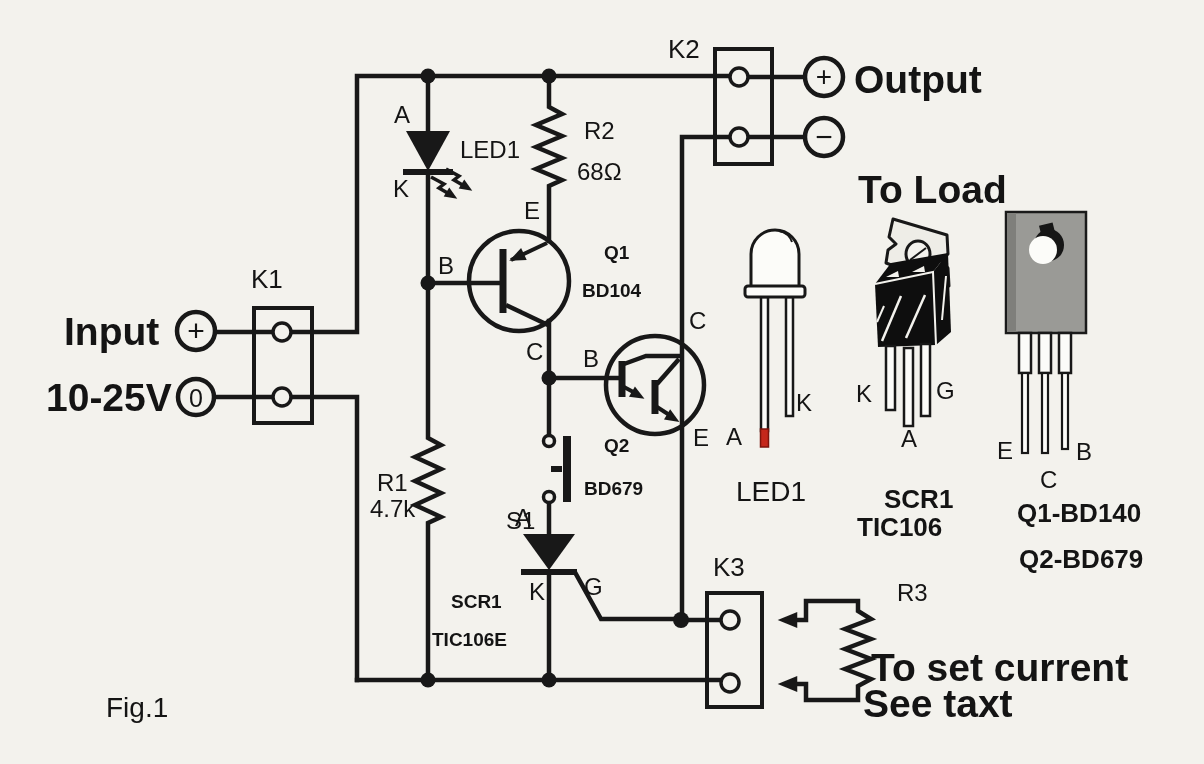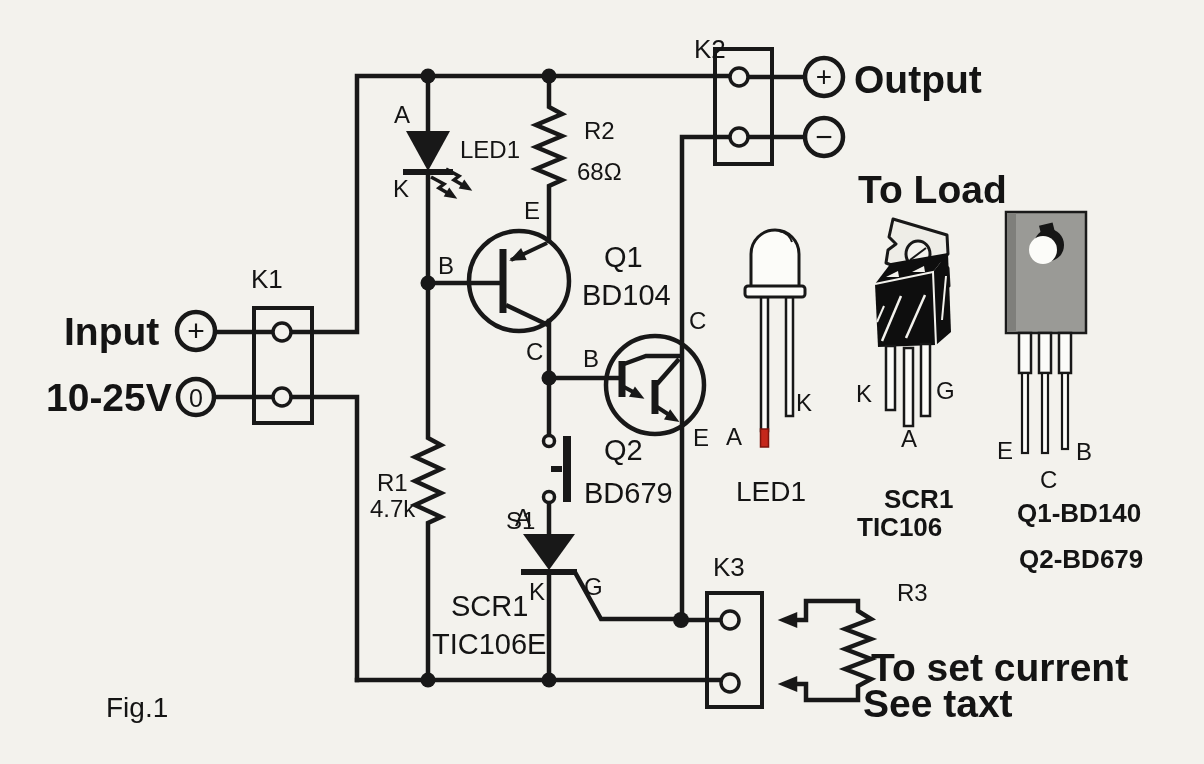--- a/index.html
+++ b/index.html
@@ -3,21 +3,21 @@
 <meta charset="utf-8">
 <style>
   html,body{margin:0;padding:0;background:#e9e8e4;}
   .stage{
     position:relative;width:1204px;height:764px;background:#f3f2ed;
     font-family:"Liberation Sans",sans-serif;overflow:hidden;
   }
   svg{position:absolute;left:0;top:0;}
   .lbl{position:absolute;color:#141414;white-space:nowrap;line-height:1;}
   .b30{font-size:39px;font-weight:bold;}
-  .b27{font-size:29px;font-weight:normal;}
+  .b27{font-size:19px;font-weight:bold;}
   .b26{font-size:26px;font-weight:bold;}
   .r28{font-size:28px;font-weight:normal;}
   .r26{font-size:26px;font-weight:normal;}
   .r24{font-size:24px;font-weight:normal;}
   .pin{font-size:24px;font-weight:normal;}
   .glyph{width:30px;height:30px;text-align:center;line-height:30px;font-size:28px;}
 </style>
 </head>
 <body>
 
@@ -176,21 +176,21 @@
 <div class="lbl b30" style="left:46px;top:378px;">10-25V</div>
 <div class="lbl glyph" style="left:181px;top:316px;font-size:30px;">+</div>
 <div class="lbl glyph" style="left:181px;top:383px;font-size:25px;">0</div>
 
 <div class="lbl glyph" style="left:809px;top:62px;font-size:28px;">+</div>
 <div class="lbl glyph" style="left:809px;top:122px;font-size:30px;">−</div>
 <div class="lbl b30" style="left:854px;top:60px;">Output</div>
 <div class="lbl b30" style="left:858px;top:122px;margin-top:48px;">To Load</div>
 
 <div class="lbl r26" style="left:251px;top:266px;">K1</div>
-<div class="lbl r26" style="left:668px;top:36px;margin-left:26px;">K2</div>
+<div class="lbl r26" style="left:668px;top:36px;">K2</div>
 <div class="lbl r26" style="left:713px;top:554px;">K3</div>
 
 <div class="lbl pin" style="left:394px;top:103px;">A</div>
 <div class="lbl r24" style="left:460px;top:138px;">LED1</div>
 <div class="lbl pin" style="left:393px;top:177px;">K</div>
 
 <div class="lbl r24" style="left:584px;top:119px;">R2</div>
 <div class="lbl r24" style="left:577px;top:160px;">68Ω</div>
 
 <div class="lbl pin" style="left:524px;top:199px;">E</div>

